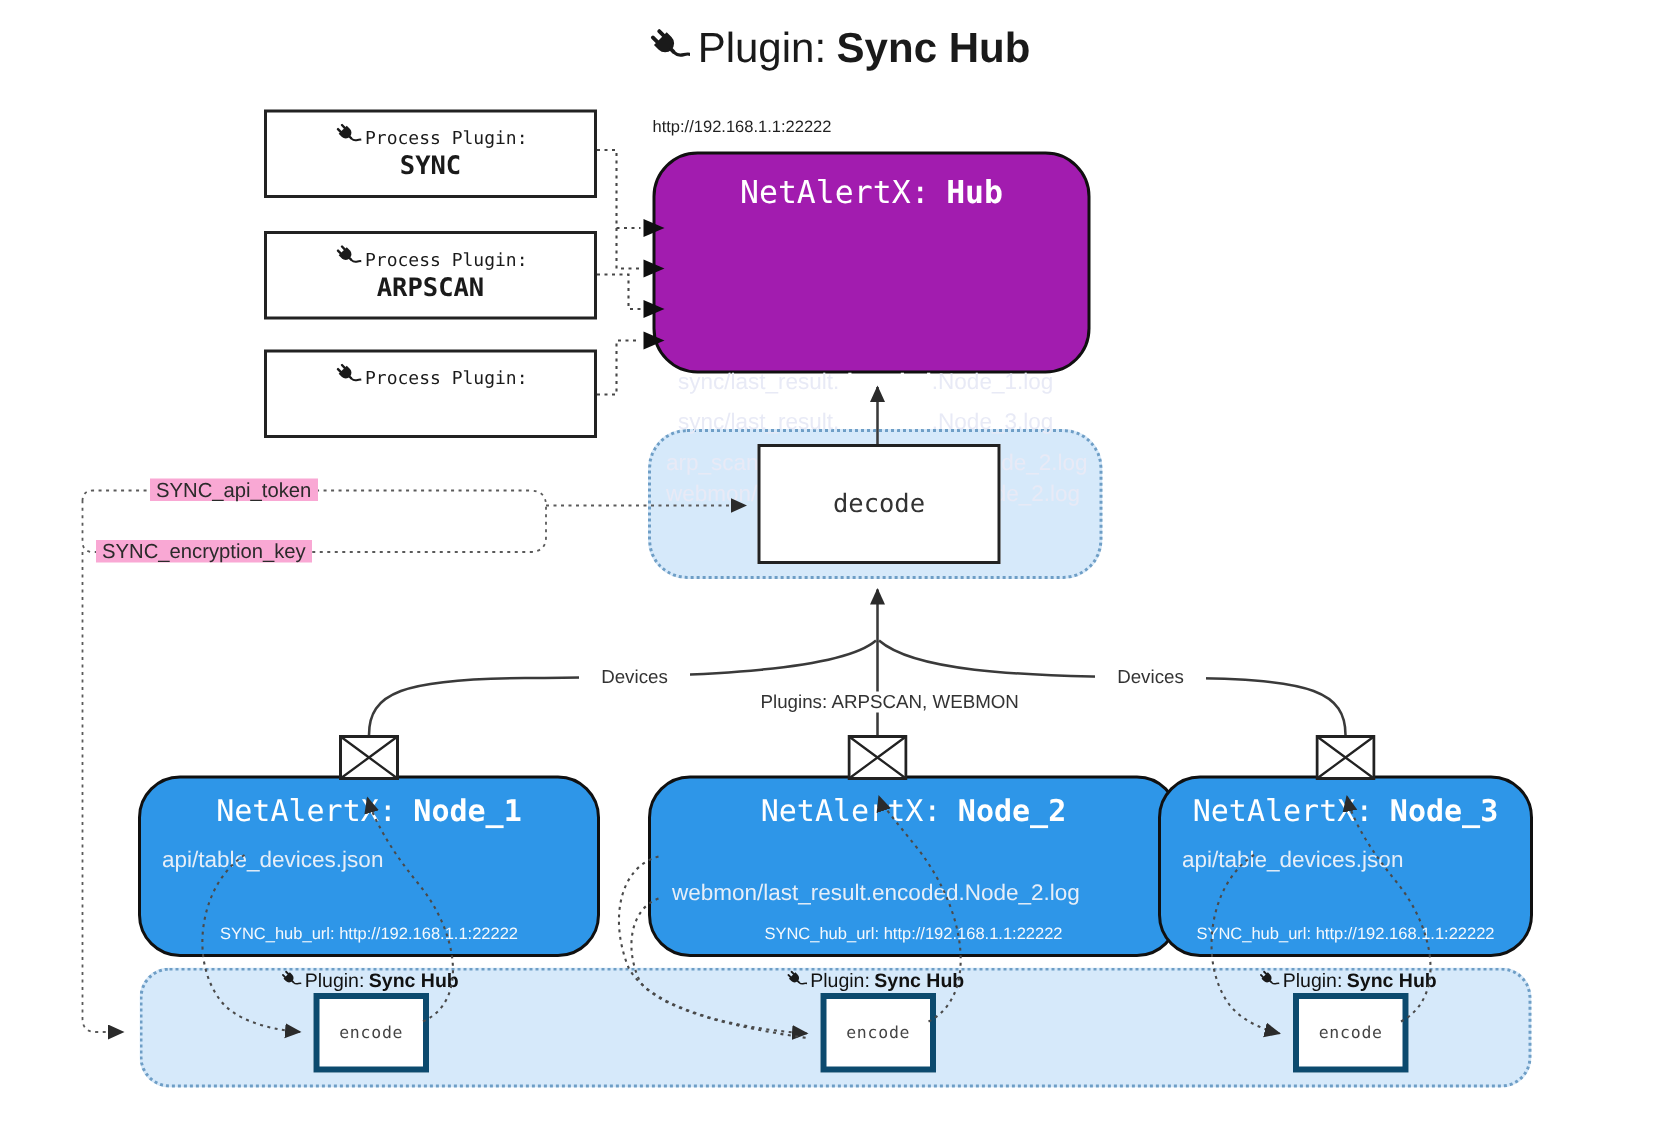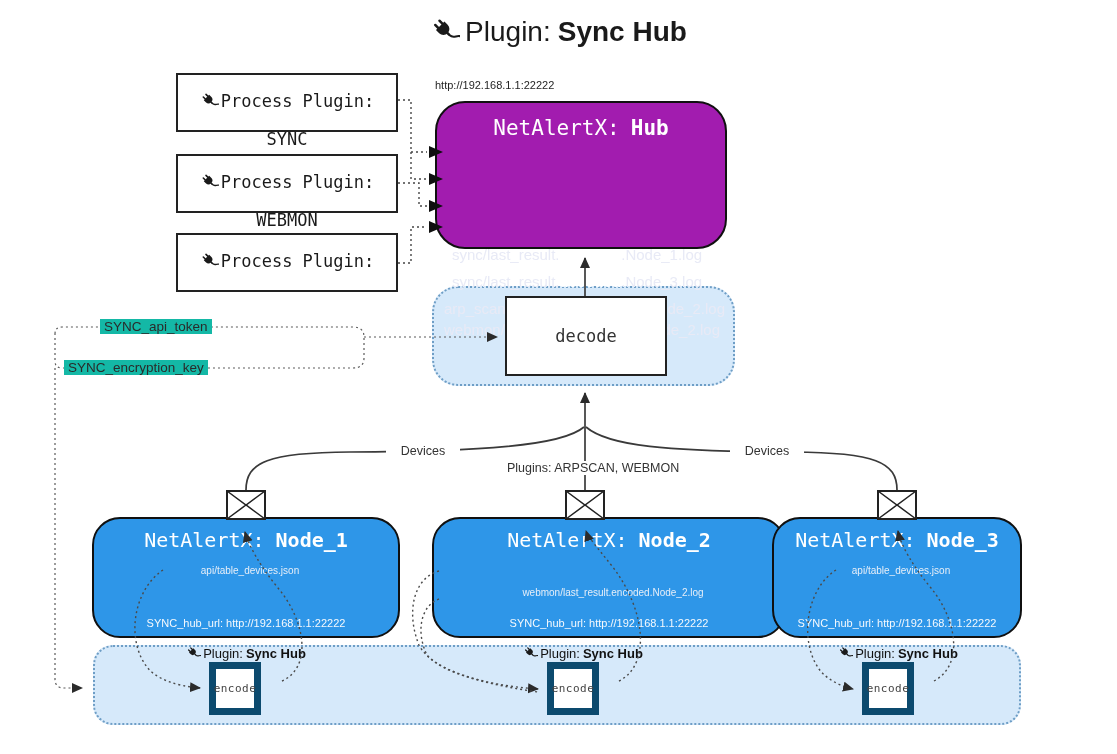--- a/index.html
+++ b/index.html
@@ -20,48 +20,48 @@
   .hub-box{left:435px;top:101px;width:292px;height:148px;background:#a21caf;border:2px solid #101010;
            border-radius:30px;z-index:2;box-sizing:border-box;text-decoration:underline;}
   .hub-title{left:0;right:0;top:13px;text-align:center;font-size:21px;color:#fff;}
   .hub-title b{margin-left:11px;}
   .hubline{position:absolute;font-size:15px;color:#e8eaf6;white-space:nowrap;}
   .hubline b{color:#fff;}
 
   
   .pbox{left:176px;width:222px;height:59px;background:#fff;border:2px solid #222;z-index:2;
         box-sizing:border-box;text-align:center;color:#1a1a1a;}
-  .prow1{margin-top:16px;font-size:17px;}
-  .prow2{font-size:17px;margin-top:17px;}
+  .prow1{margin-top:6px;font-size:12px;}
+  .prow2{font-size:17px;margin-top:1px;font-weight:bold;}
 
   
   .blue-band{background:#d6e9fa;border:2px dotted #6e9ec6;box-sizing:border-box;z-index:1;}
   .decode-band{left:432px;top:286px;width:303px;height:100px;border-radius:26px;}
   .decode-box{left:505px;top:296px;width:162px;height:80px;background:#fff;border:2px solid #222;
               box-sizing:border-box;z-index:2;display:flex;align-items:center;justify-content:center;
               font-size:17px;color:#333;}
   .sync-band{left:93px;top:645px;width:928px;height:80px;border-radius:20px;}
-  .encode-box{width:52px;height:53px;background:#fff;border:7px solid #0c4a6e;box-sizing:border-box;z-index:3;
+  .encode-box{width:77px;height:53px;background:#fff;border:4px solid #0c4a6e;box-sizing:border-box;z-index:3;
               display:flex;align-items:center;justify-content:center;font-size:11px;color:#444;letter-spacing:.5px;}
   .band-label{top:646px;width:150px;text-align:center;font-size:13px;color:#111;z-index:3;white-space:nowrap;}
   .band-label b{margin-left:3px;}
 
   
-  .wlbl{background:#14b8a6;padding:0 4px;font-size:13.5px;color:#2a2a2a;z-index:6;white-space:nowrap;}
+  .wlbl{background:#f9a8d4;padding:0 4px;font-size:13.5px;color:#2a2a2a;z-index:6;white-space:nowrap;}
   .elbl{background:#fff;padding:0 3px;font-size:12.5px;color:#333;z-index:6;text-align:center;white-space:nowrap;}
 
   
   .node{top:517px;height:121px;background:#2e96e8;border:2.5px solid #101010;border-radius:28px;
         z-index:2;box-sizing:border-box;}
   .node-1{left:92px;width:308px;}
   .node-2{left:432px;width:354px;}
   .node-3{left:772px;width:250px;}
   .ntitle{left:0;right:0;top:9px;text-align:center;font-size:20px;color:#fff;}
   .ntitle b{margin-left:11px;}
-  .nfile{left:14px;right:6px;text-align:center;font-size:10px;color:#e6eef8;white-space:nowrap;}
+  .nfile{left:14px;right:6px;text-align:left;font-size:15px;color:#e6eef8;white-space:nowrap;}
   .nurl{left:0;right:0;bottom:7px;text-align:center;font-size:11px;color:#f5f9fd;white-space:nowrap;}
 
   .envelope{width:40px;height:30px;z-index:6;}
   .overlay{left:0;top:0;z-index:5;pointer-events:none;}
 </style>
 </head>
 <body>
 
 <svg width="0" height="0" style="position:absolute">
   <defs>
@@ -106,21 +106,21 @@
   <div class="abs pbox" style="top:73px">
     <div class="prow1"><svg class="plug-sm">
           <use href="#plugsym"></use>
         </svg><span class="mono">Process Plugin:</span></div>
     <div class="prow2 mono">SYNC</div>
   </div>
   <div class="abs pbox" style="top:154px">
     <div class="prow1"><svg class="plug-sm">
           <use href="#plugsym"></use>
         </svg><span class="mono">Process Plugin:</span></div>
-    <div class="prow2 mono">WEBMON</div>
+    <div class="prow2 mono">ARPSCAN</div>
   </div>
   <div class="abs pbox" style="top:233px">
     <div class="prow1"><svg class="plug-sm">
           <use href="#plugsym"></use>
         </svg><span class="mono">Process Plugin:</span></div>
   </div>
 
   <div class="abs blue-band decode-band"></div>
   <div class="abs decode-box mono">decode</div>
 

